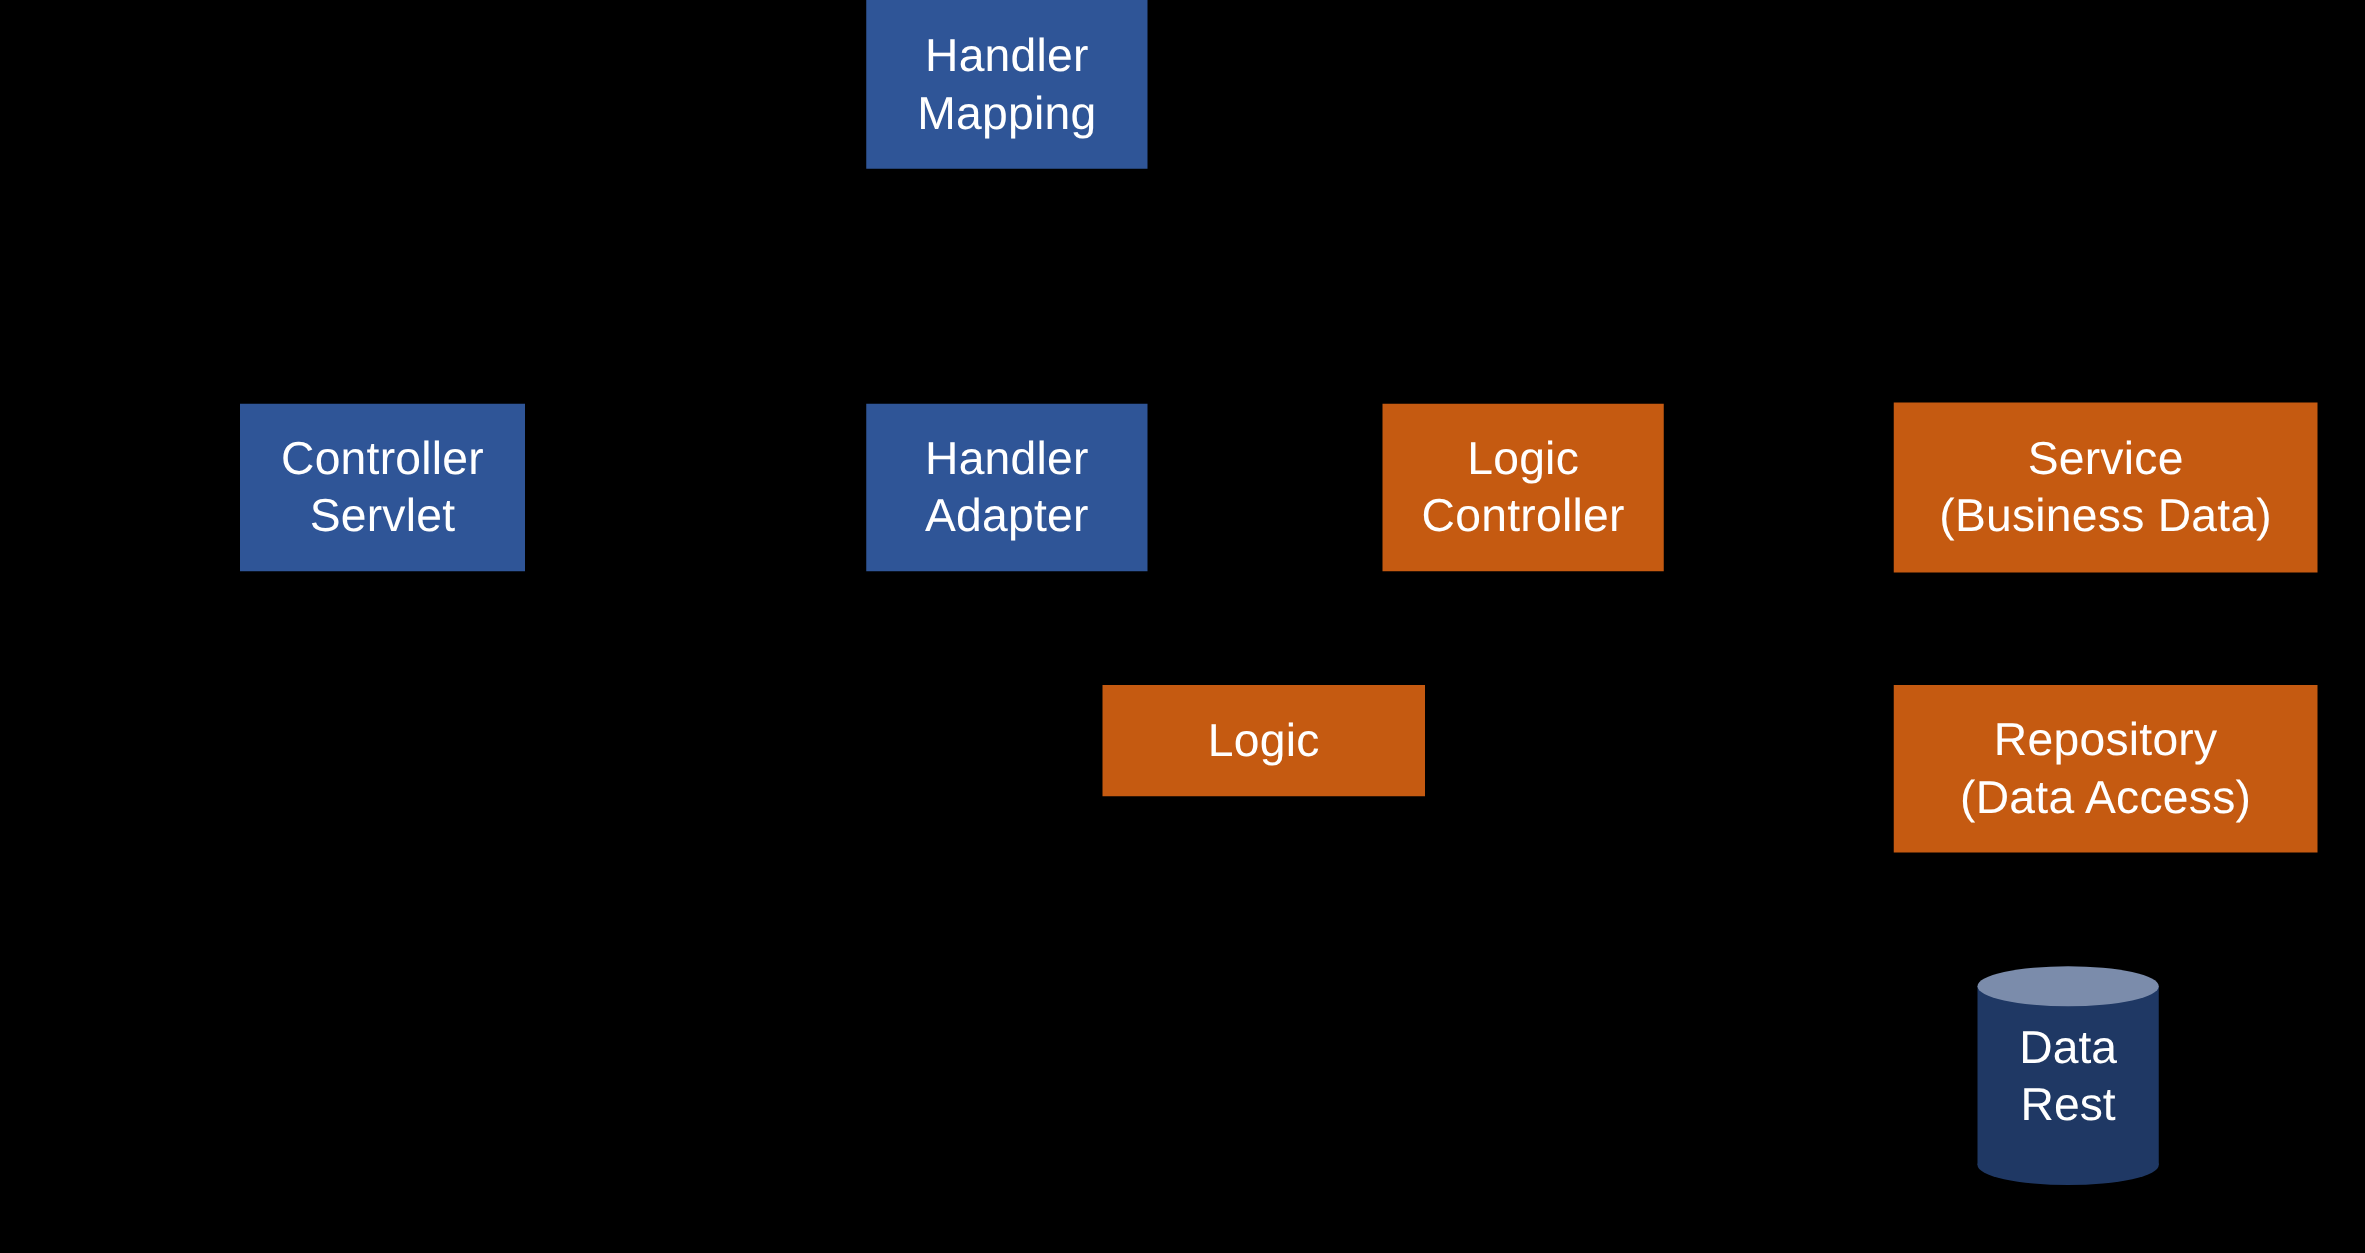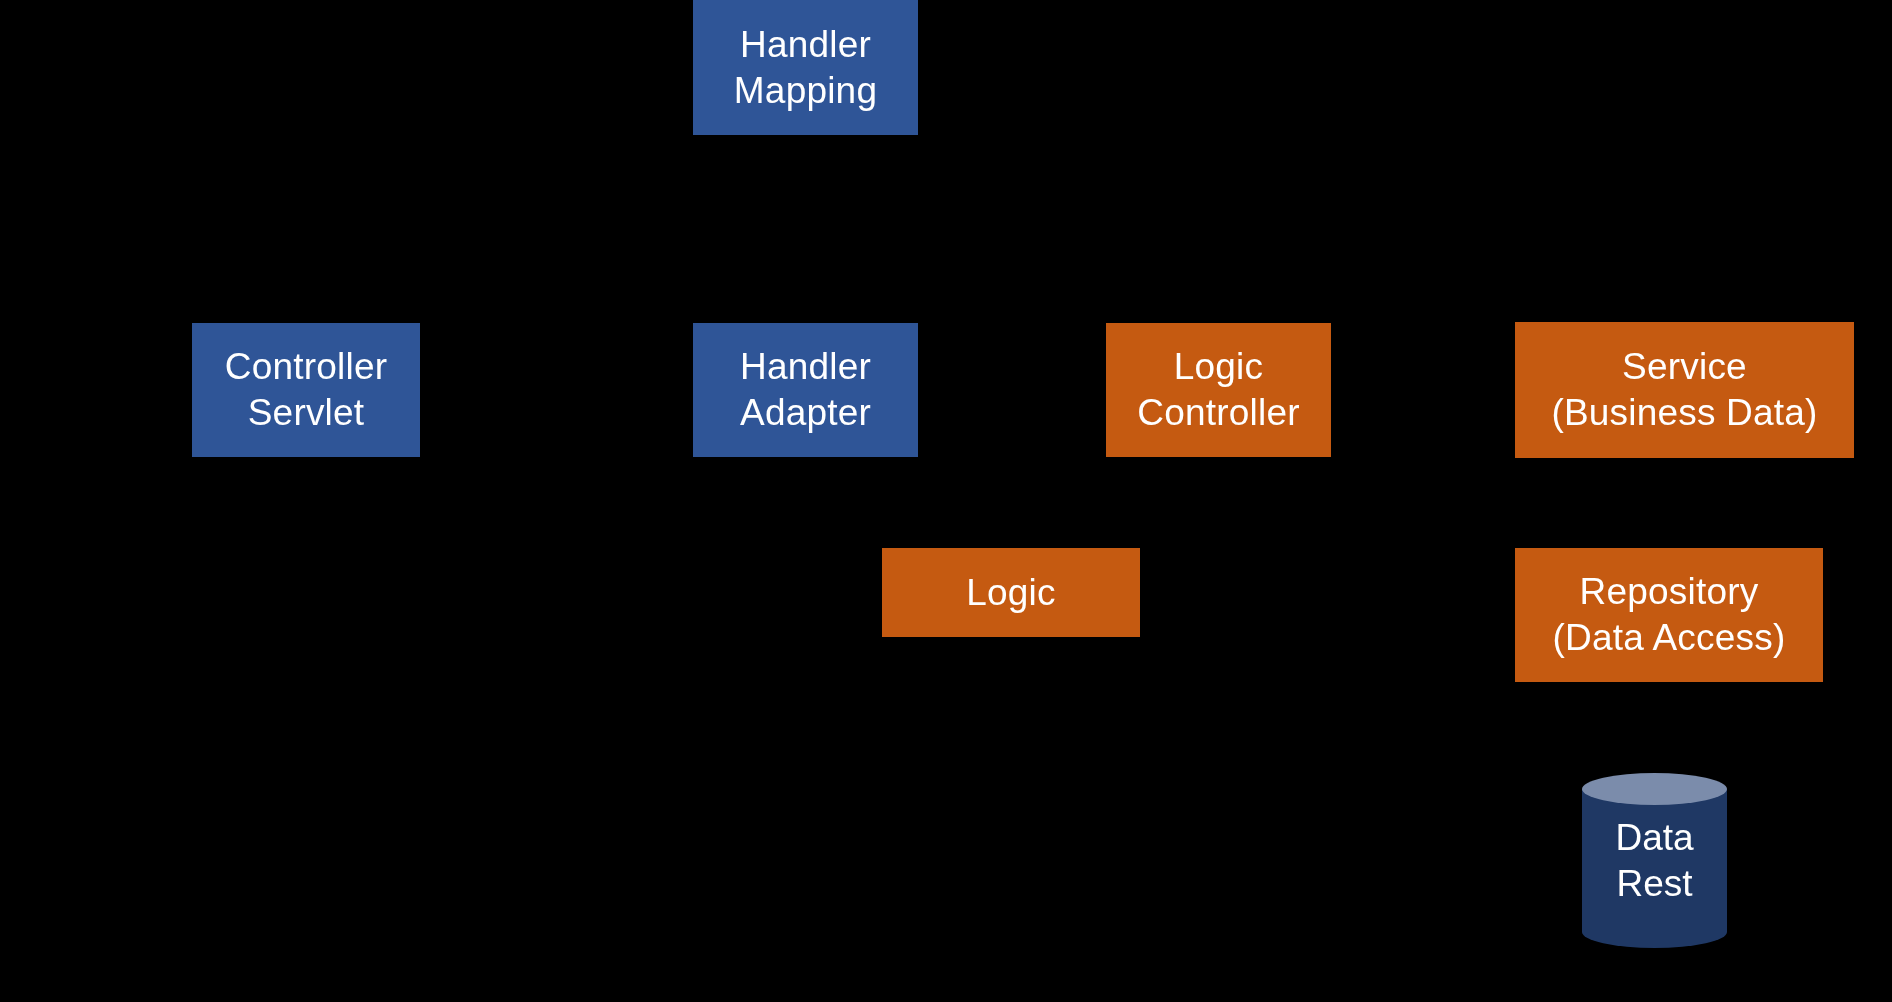--- a/index.html
+++ b/index.html
@@ -97,21 +97,21 @@
 Adapter</div>
 
   <div class="node node-rect" style="left: 1076px; top: 323px; width: 225px; height: 134px; background: rgb(197, 90, 17);">Logic
 Controller</div>
 
   <div class="node node-rect" style="left: 1485px; top: 322px; width: 339px; height: 136px; background: rgb(197, 90, 17);">Service
 (Business Data)</div>
 
   <div class="node node-rect" style="left: 852px; top: 548px; width: 258px; height: 89px; background: rgb(197, 90, 17);">Logic</div>
 
-  <div class="node node-rect" style="left: 1485px; top: 548px; width: 308px; height: 134px; background: rgb(197, 90, 17); text-align: center;">Repository
+  <div class="node node-rect" style="left: 1485px; top: 548px; width: 339px; height: 134px; background: rgb(197, 90, 17); text-align: center;">Repository
 (Data Access)</div>
 
   <div class="cylinder" style="left: 1582px; top: 773px; width: 145px; height: 175px;">
     <div class="cyl-bottom" style="background: rgb(31, 56, 100);"></div>
     <div class="cyl-body" style="background: rgb(31, 56, 100);"></div>
     <div class="cyl-top" style="background: rgb(123, 140, 171);"></div>
     <div class="cyl-label">Data
 Rest</div>
   </div>
 

